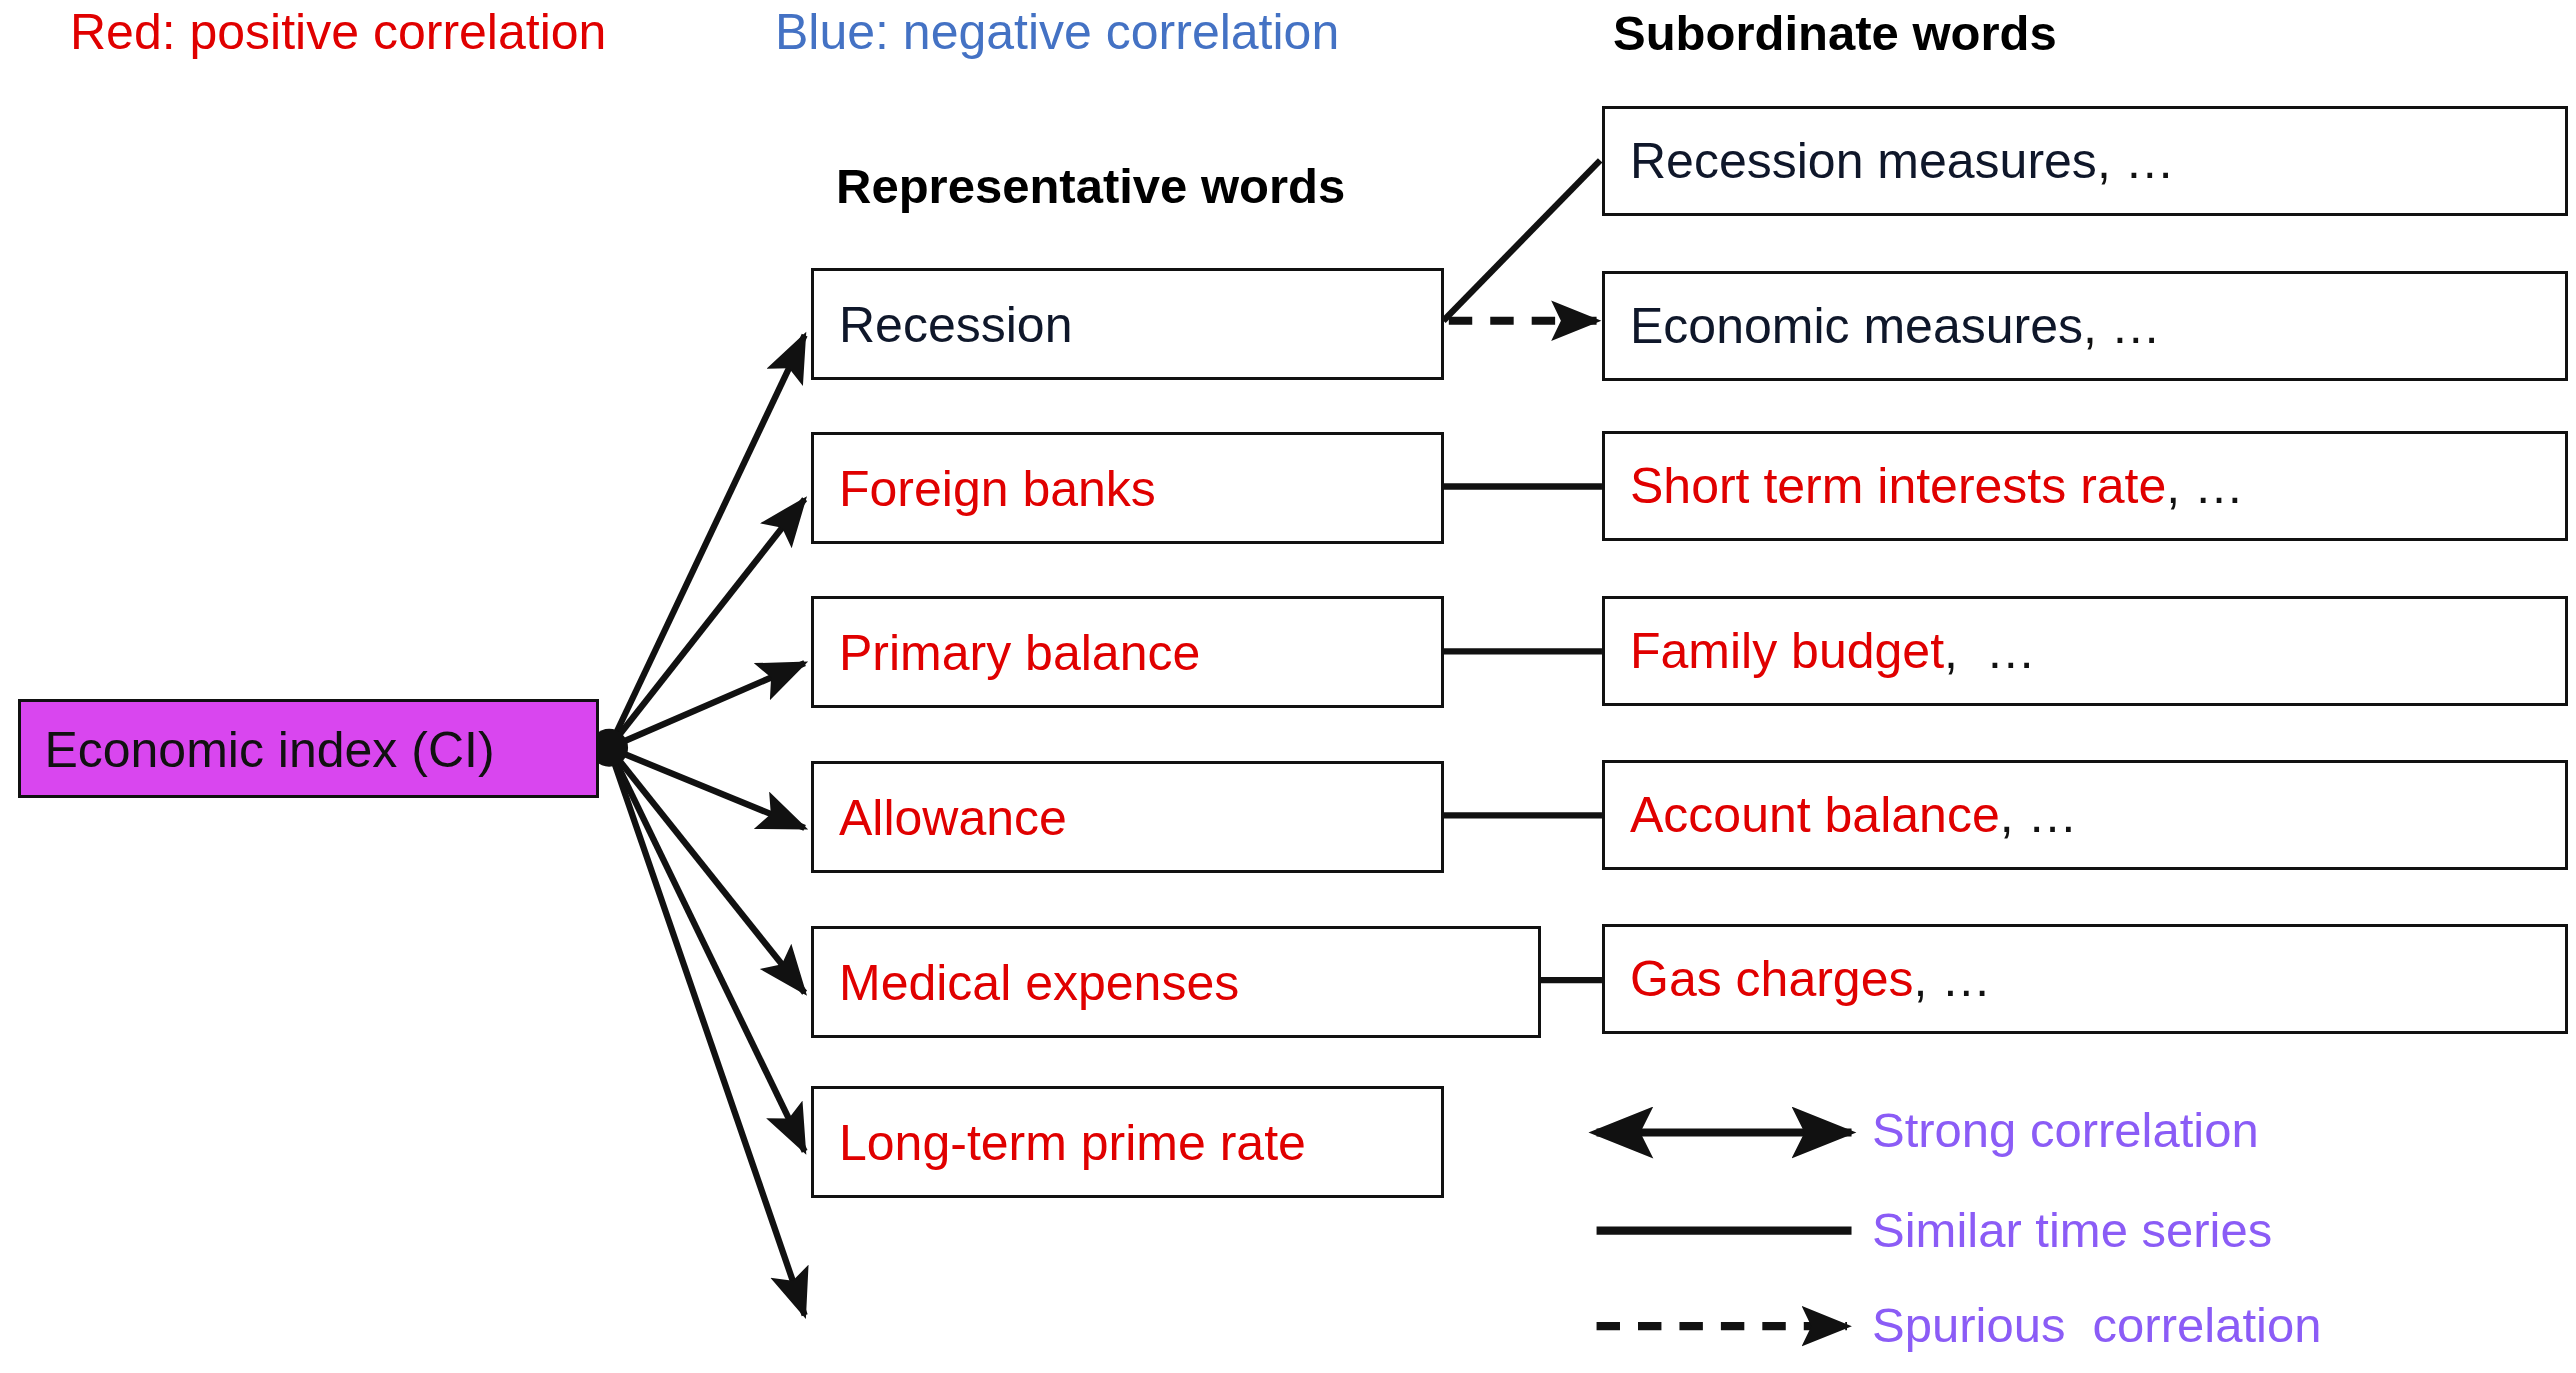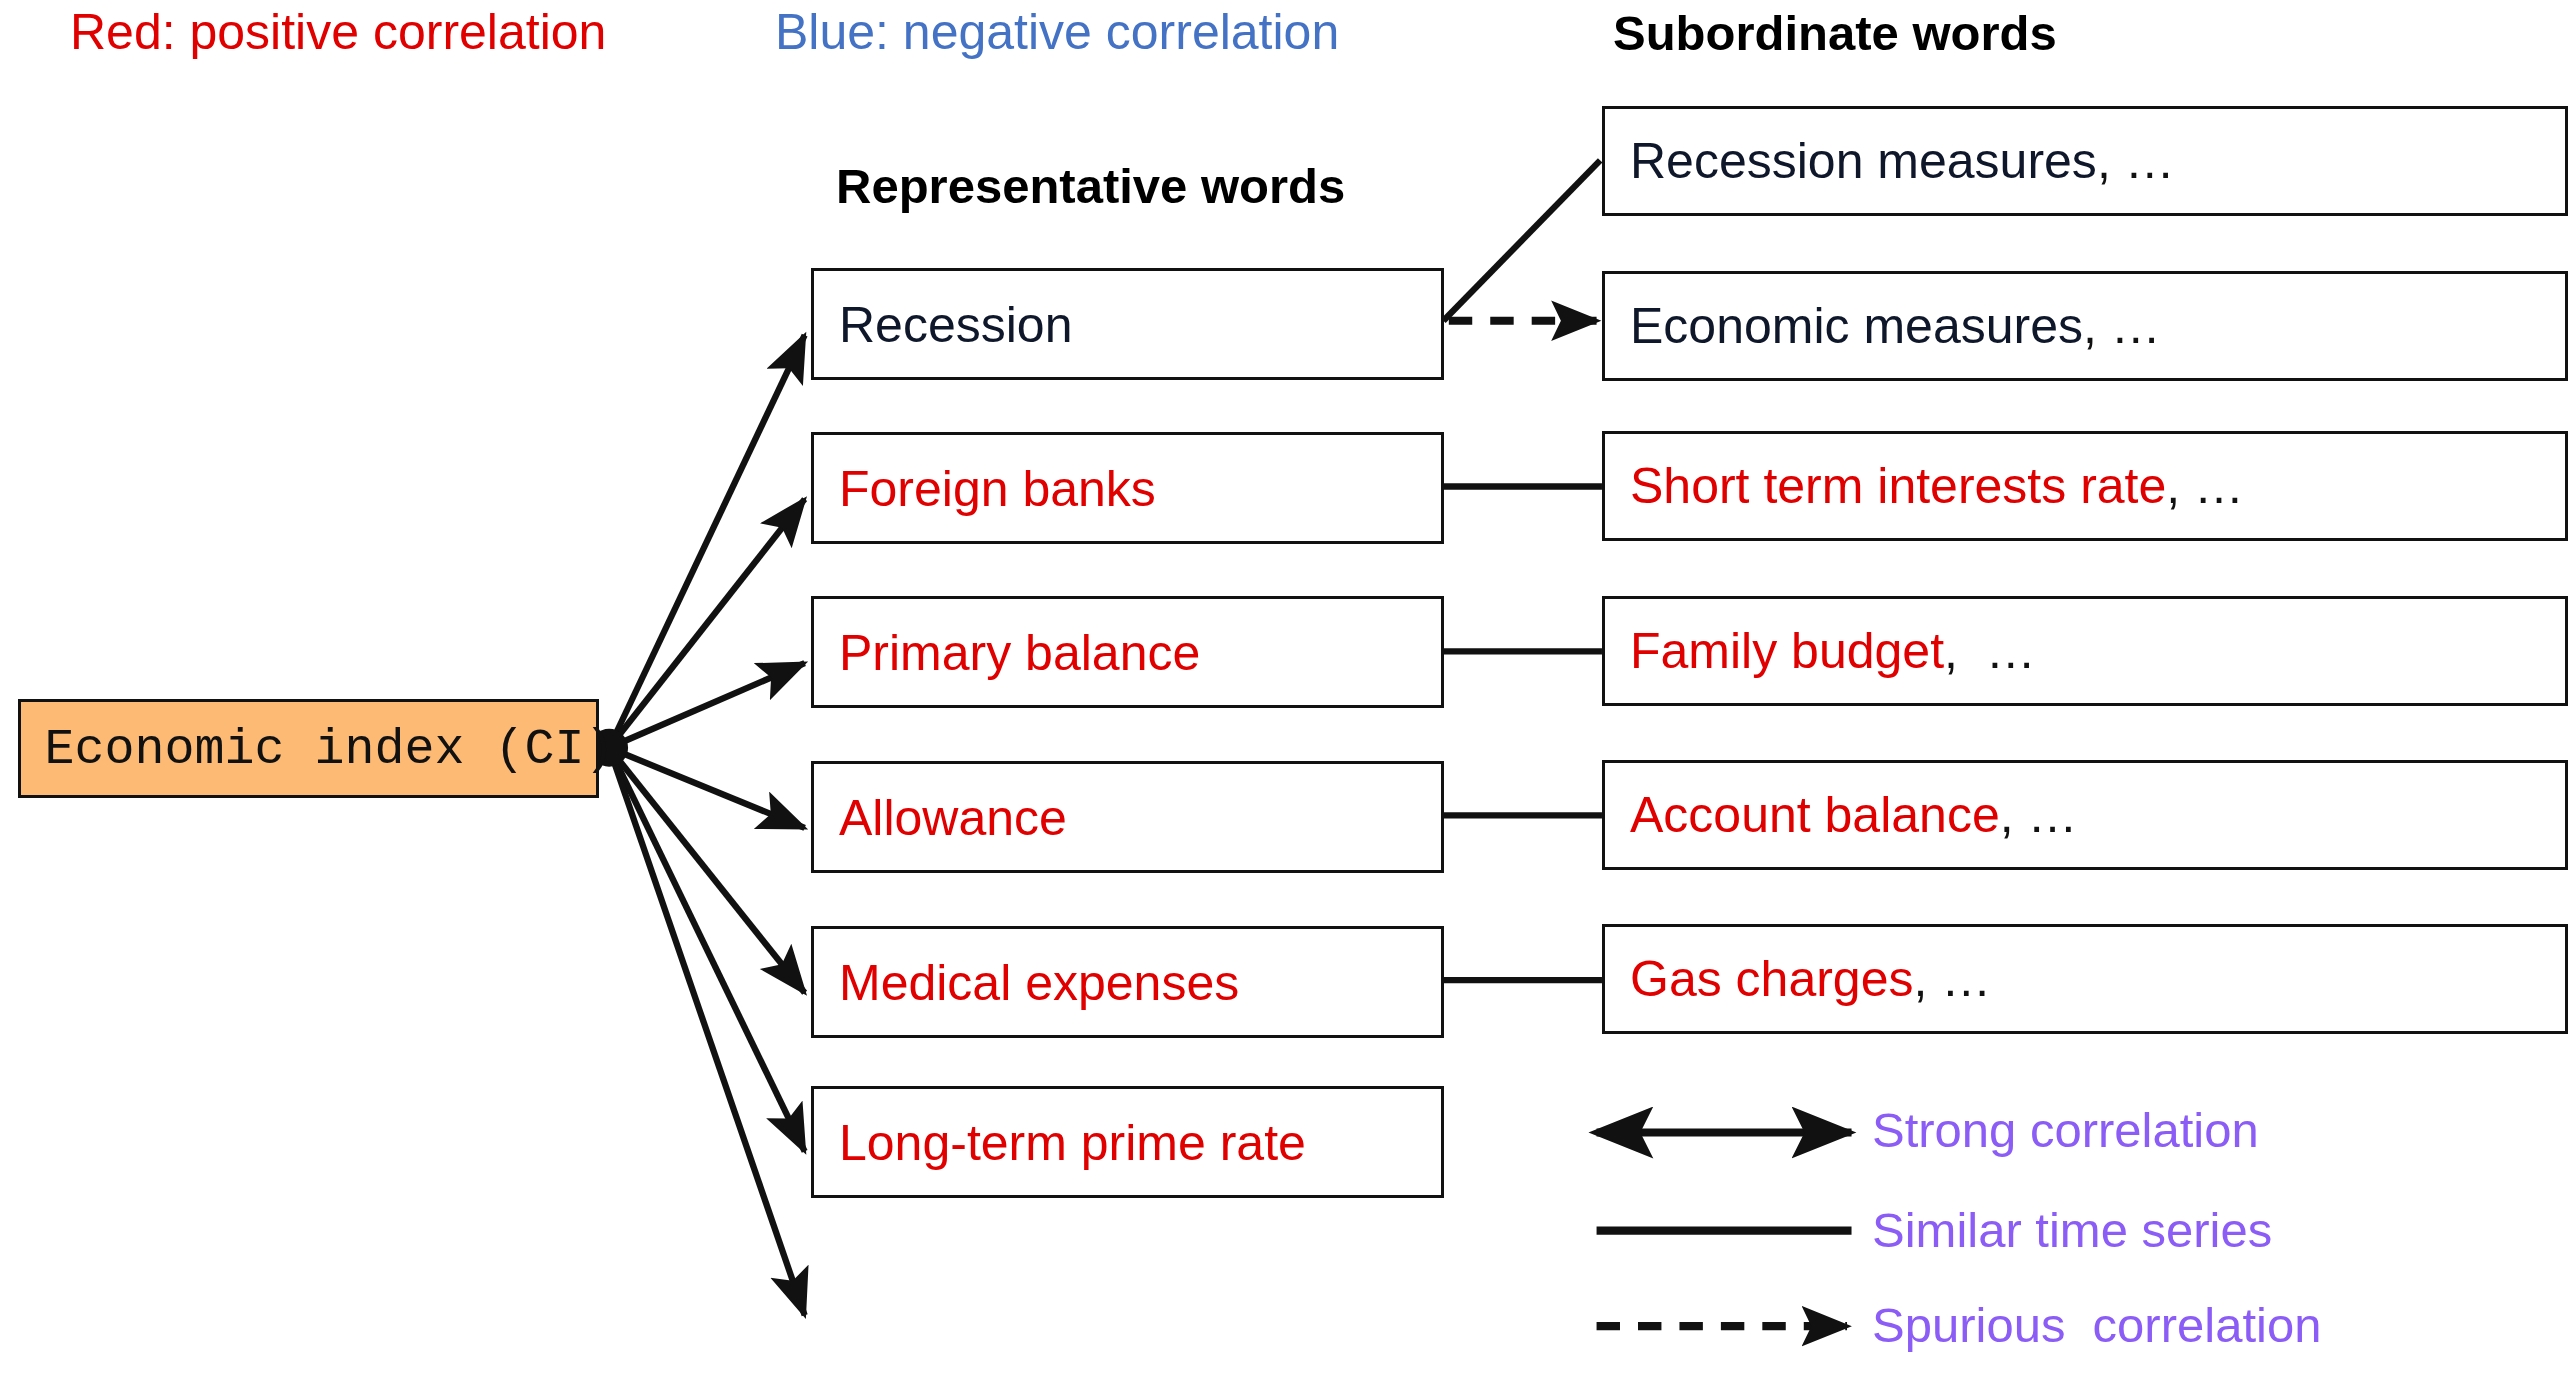--- a/index.html
+++ b/index.html
@@ -22,21 +22,21 @@
 
   .boxtext{font-size:50px;line-height:1;}
   .c-red{color:#E00000;}
   .c-blue{color:#0f172a;}
   .c-black{color:#111111;}
 
   .nodetext{color:#111111;font-size:50px;}
   .legtext{color:#8b5cf6;font-size:49px;}
 
   .box{position:absolute;box-sizing:border-box;background:#ffffff;border:3.6px solid #111111;}
-  .node-box{position:absolute;box-sizing:border-box;background:#fdba74;border:3.6px solid #111111;font-family:Liberation Mono, monospace;}
+  .node-box{position:absolute;box-sizing:border-box;background:#d946ef;border:3.6px solid #111111;}
 </style>
 </head>
 <body>
 
 <div id="stage">
 
   <svg class="layer" viewBox="0 0 2859 1524">
     <defs>
       <marker id="ah" markerWidth="9" markerHeight="9" refX="7.4" refY="3.2" orient="auto" markerUnits="strokeWidth">
         <path d="M0,0 L8,3.2 L0,6.4 L1.6,3.2 z" fill="#111111"></path>
@@ -100,21 +100,21 @@
   </div>
 
   <div class="box" style="left:811px;top:596px;width:633px;height:112px;">
     <div class="tx boxtext c-red" style="left:25px;top:29px;">Primary balance</div>
   </div>
 
   <div class="box" style="left:811px;top:761px;width:633px;height:112px;">
     <div class="tx boxtext c-red" style="left:25px;top:29px;">Allowance</div>
   </div>
 
-  <div class="box" style="left:811px;top:926px;width:633px;height:112px;padding-left:24px;">
+  <div class="box" style="left:811px;top:926px;width:730px;height:112px;padding-left:24px;">
     <div class="tx boxtext c-red" style="left:25px;top:29px;">Medical expenses</div>
   </div>
 
   <div class="box" style="left:811px;top:1086px;width:633px;height:112px;">
     <div class="tx boxtext c-red" style="left:25px;top:29px;">Long-term prime rate</div>
   </div>
 
 
   <div class="box" style="left:1602px;top:106px;width:966px;height:110px;">
     <div class="tx boxtext" style="left:25px;top:27px;"><span class="c-blue">Recession measures</span><span class="c-black">, …</span></div>

